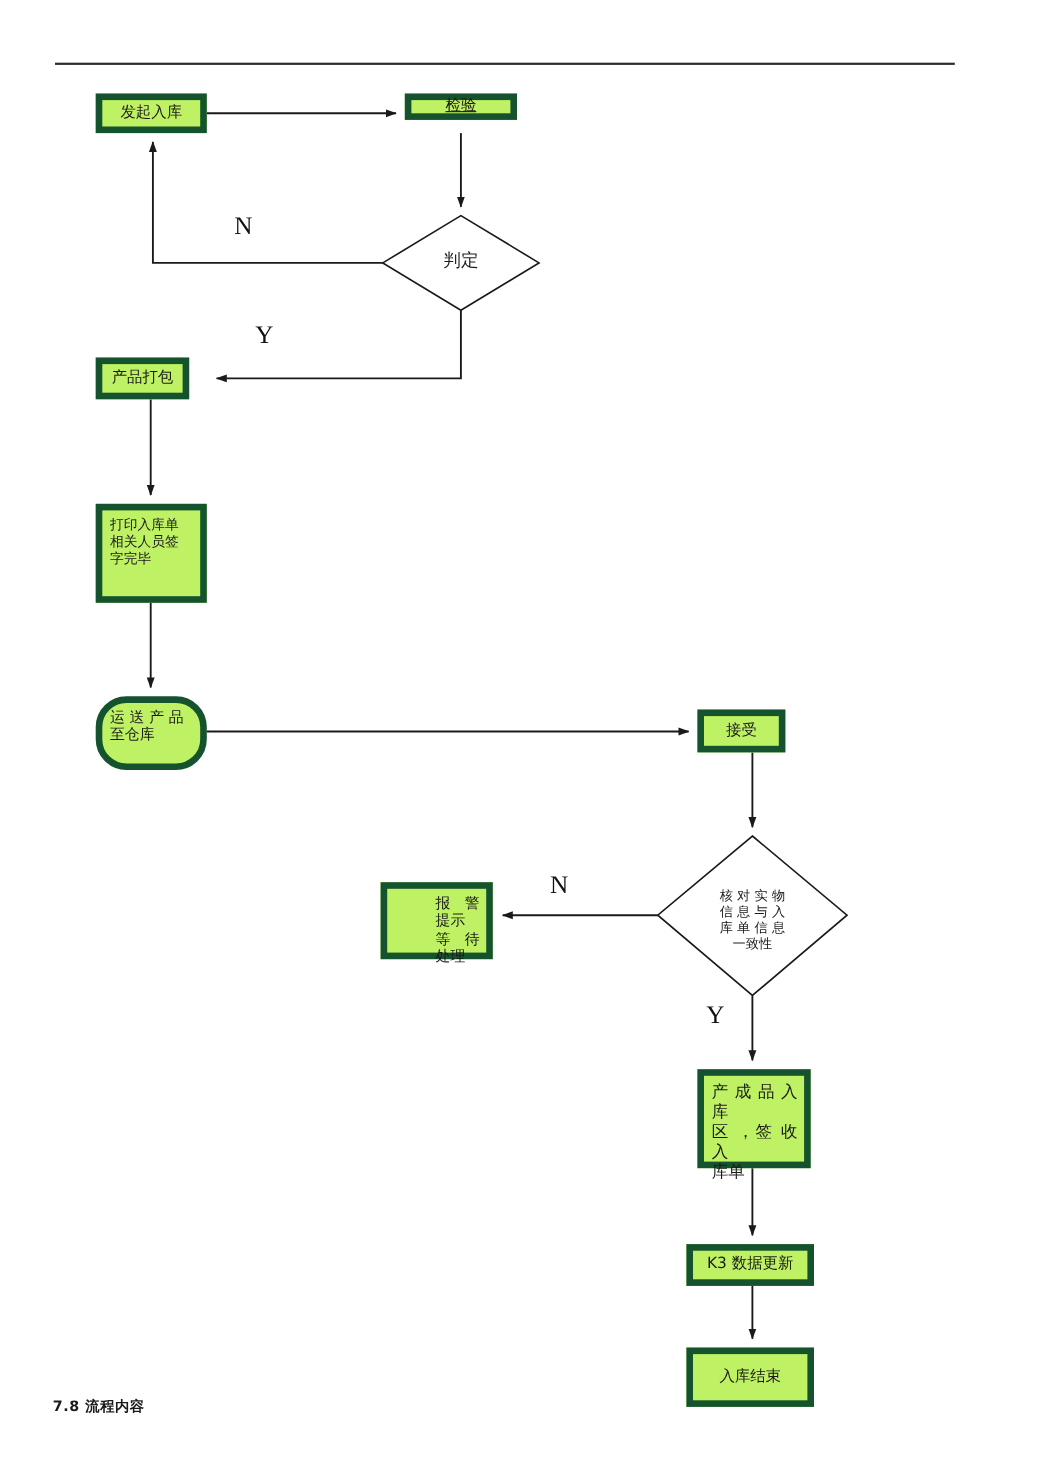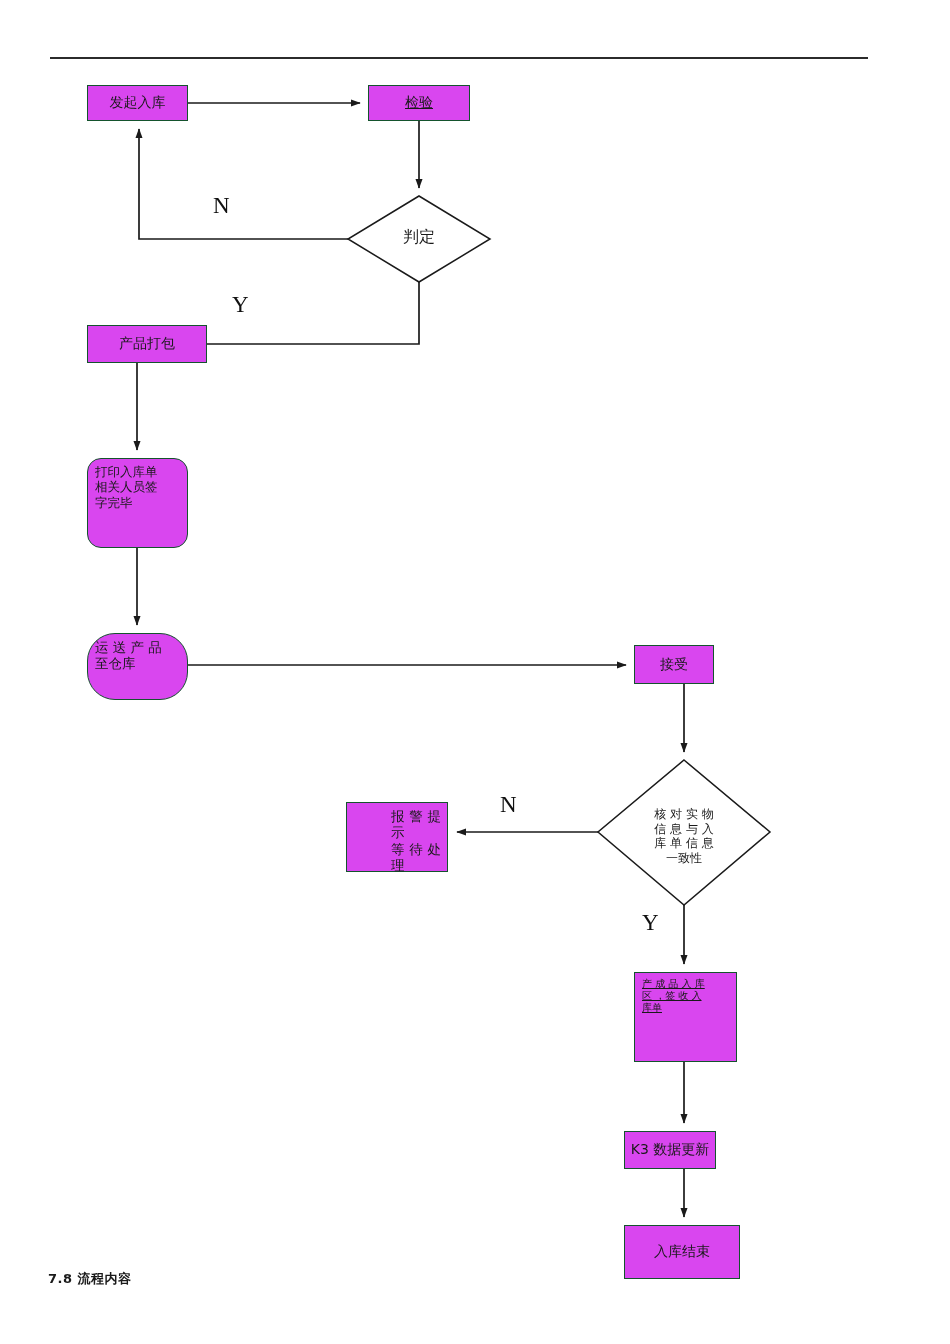--- a/index.html
+++ b/index.html
@@ -33,22 +33,22 @@
     position: absolute;
     left: 0;
     top: 0;
     width: 950px;
     height: 1344px;
   }
   
   .node {
     position: absolute;
     box-sizing: border-box;
-    border: 1px solid #14532d;
-    background: #d946ef;
+    border: 6px solid #14532d;
+    background: #bef264;
     font-family: "DejaVu Sans", "Liberation Sans", sans-serif;
     color: #1a1a1a;
     line-height: 1.22;
   }
   .node .txt {
     display: block;
     white-space: pre-line;
   }
   
   .node.center {
@@ -144,33 +144,33 @@
     <g stroke="#1a1a1a" stroke-width="1.5" fill="#ffffff">
       <polygon points="419,196 490,239 419,282 348,239"></polygon>
       <polygon points="684,760 770,832 684,905 598,832"></polygon>
     </g>
   </svg>
 
   <div class="node center" style="left:87px;  top:85px;  width:101px; height:36px; font-size:14px;">
     <span class="txt">发起入库</span>
   </div>
 
-  <div class="node center" style="left:368px; top:85px;  width:102px; height:36px; font-size:14px;text-decoration:underline;">
+  <div class="node center" style="left:368px; top:85px;  width:102px; height:24px; font-size:14px;text-decoration:underline;">
     <span class="txt">检验</span>
   </div>
 
   <div class="diamond" style="left:348px; top:196px; width:142px; height:86px;">
     <span class="dlabel" style="top:31px; font-size:16px;">判定</span>
   </div>
 
-  <div class="node center" style="left:87px;  top:325px; width:120px; height:38px; font-size:14px;">
+  <div class="node center" style="left:87px;  top:325px; width:85px; height:38px; font-size:14px;">
     <span class="txt">产品打包</span>
   </div>
 
-  <div class="node topleft" style="left:87px;  top:458px; width:101px; height:90px; font-size:12.5px;border-radius:14px;">
+  <div class="node topleft" style="left:87px;  top:458px; width:101px; height:90px; font-size:12.5px;">
     <span class="txt">打印入库单
 相关人员签
 字完毕</span>
   </div>
 
   <div class="node topleft" style="left:87px;  top:633px; width:101px; height:67px; font-size:13.5px;border-radius:28px;">
     <span class="txt">运 送 产 品
 至仓库</span>
   </div>
 
@@ -183,27 +183,27 @@
 信 息 与 入
 库 单 信 息
 一致性</span>
   </div>
 
   <div class="node topleft" style="left:346px; top:802px; width:102px; height:70px; font-size:13.5px;padding-left:44px;">
     <span class="txt">报警提示
 等待处理</span>
   </div>
 
-  <div class="node topleft" style="left:634px; top:972px; width:103px; height:90px; font-size:10px;text-decoration:underline;">
+  <div class="node topleft" style="left:634px; top:972px; width:103px; height:90px; font-size:15px;">
     <span class="txt">产 成 品 入 库
 区 ，签 收 入
 库单</span>
   </div>
 
-  <div class="node center" style="left:624px; top:1131px; width:92px; height:38px; font-size:14px;">
+  <div class="node center" style="left:624px; top:1131px; width:116px; height:38px; font-size:14px;">
     <span class="txt">K3 数据更新</span>
   </div>
 
   <div class="node center" style="left:624px; top:1225px; width:116px; height:54px; font-size:14px;">
     <span class="txt">入库结束</span>
   </div>
 
   <div class="branch" style="left:213px; top:194px;">N</div>
   <div class="branch" style="left:232px; top:293px;">Y</div>
   <div class="branch" style="left:500px; top:793px;">N</div>

